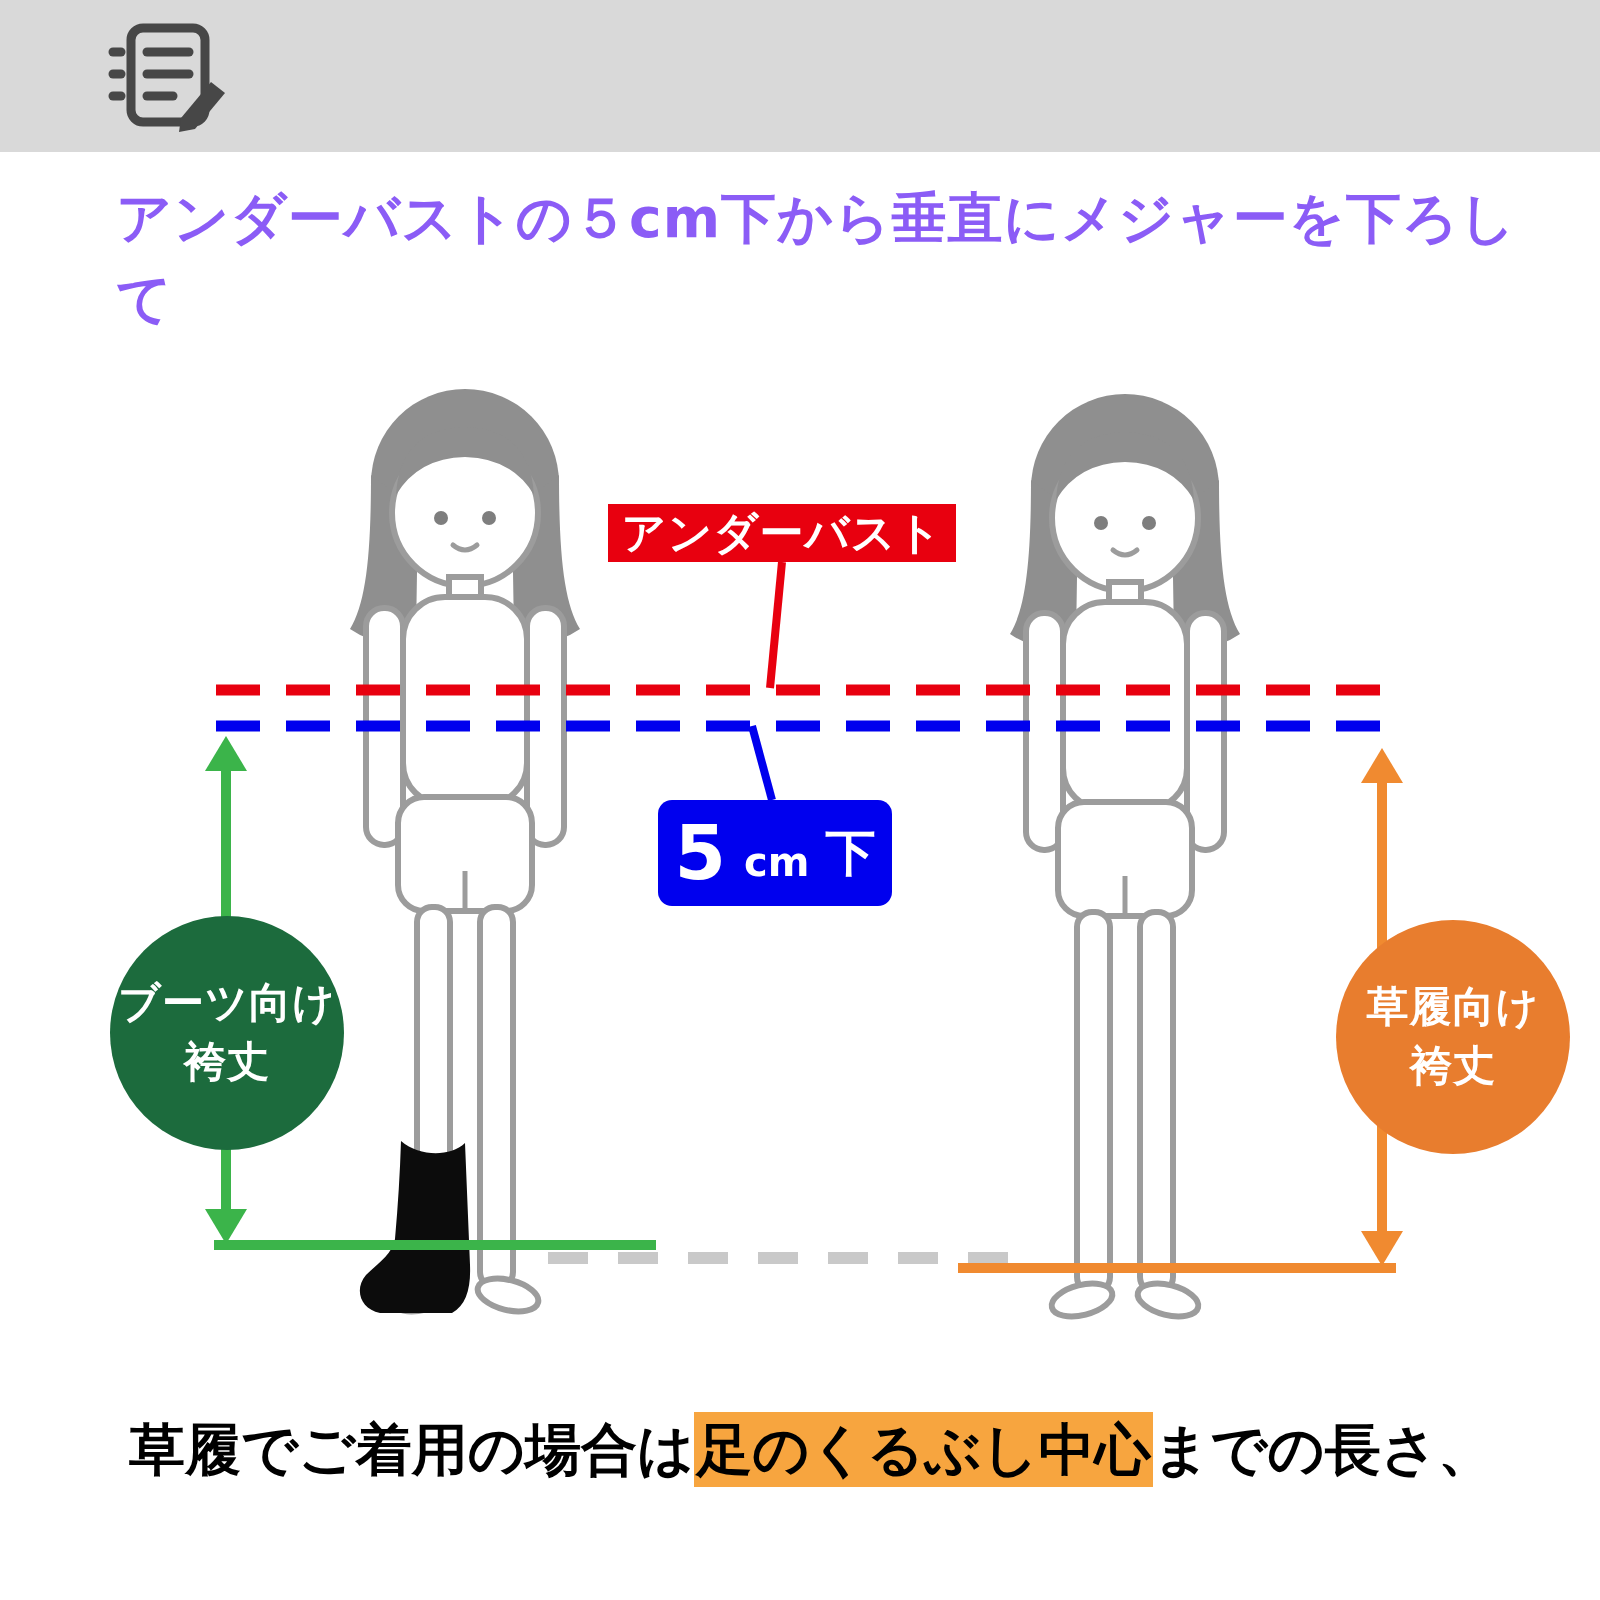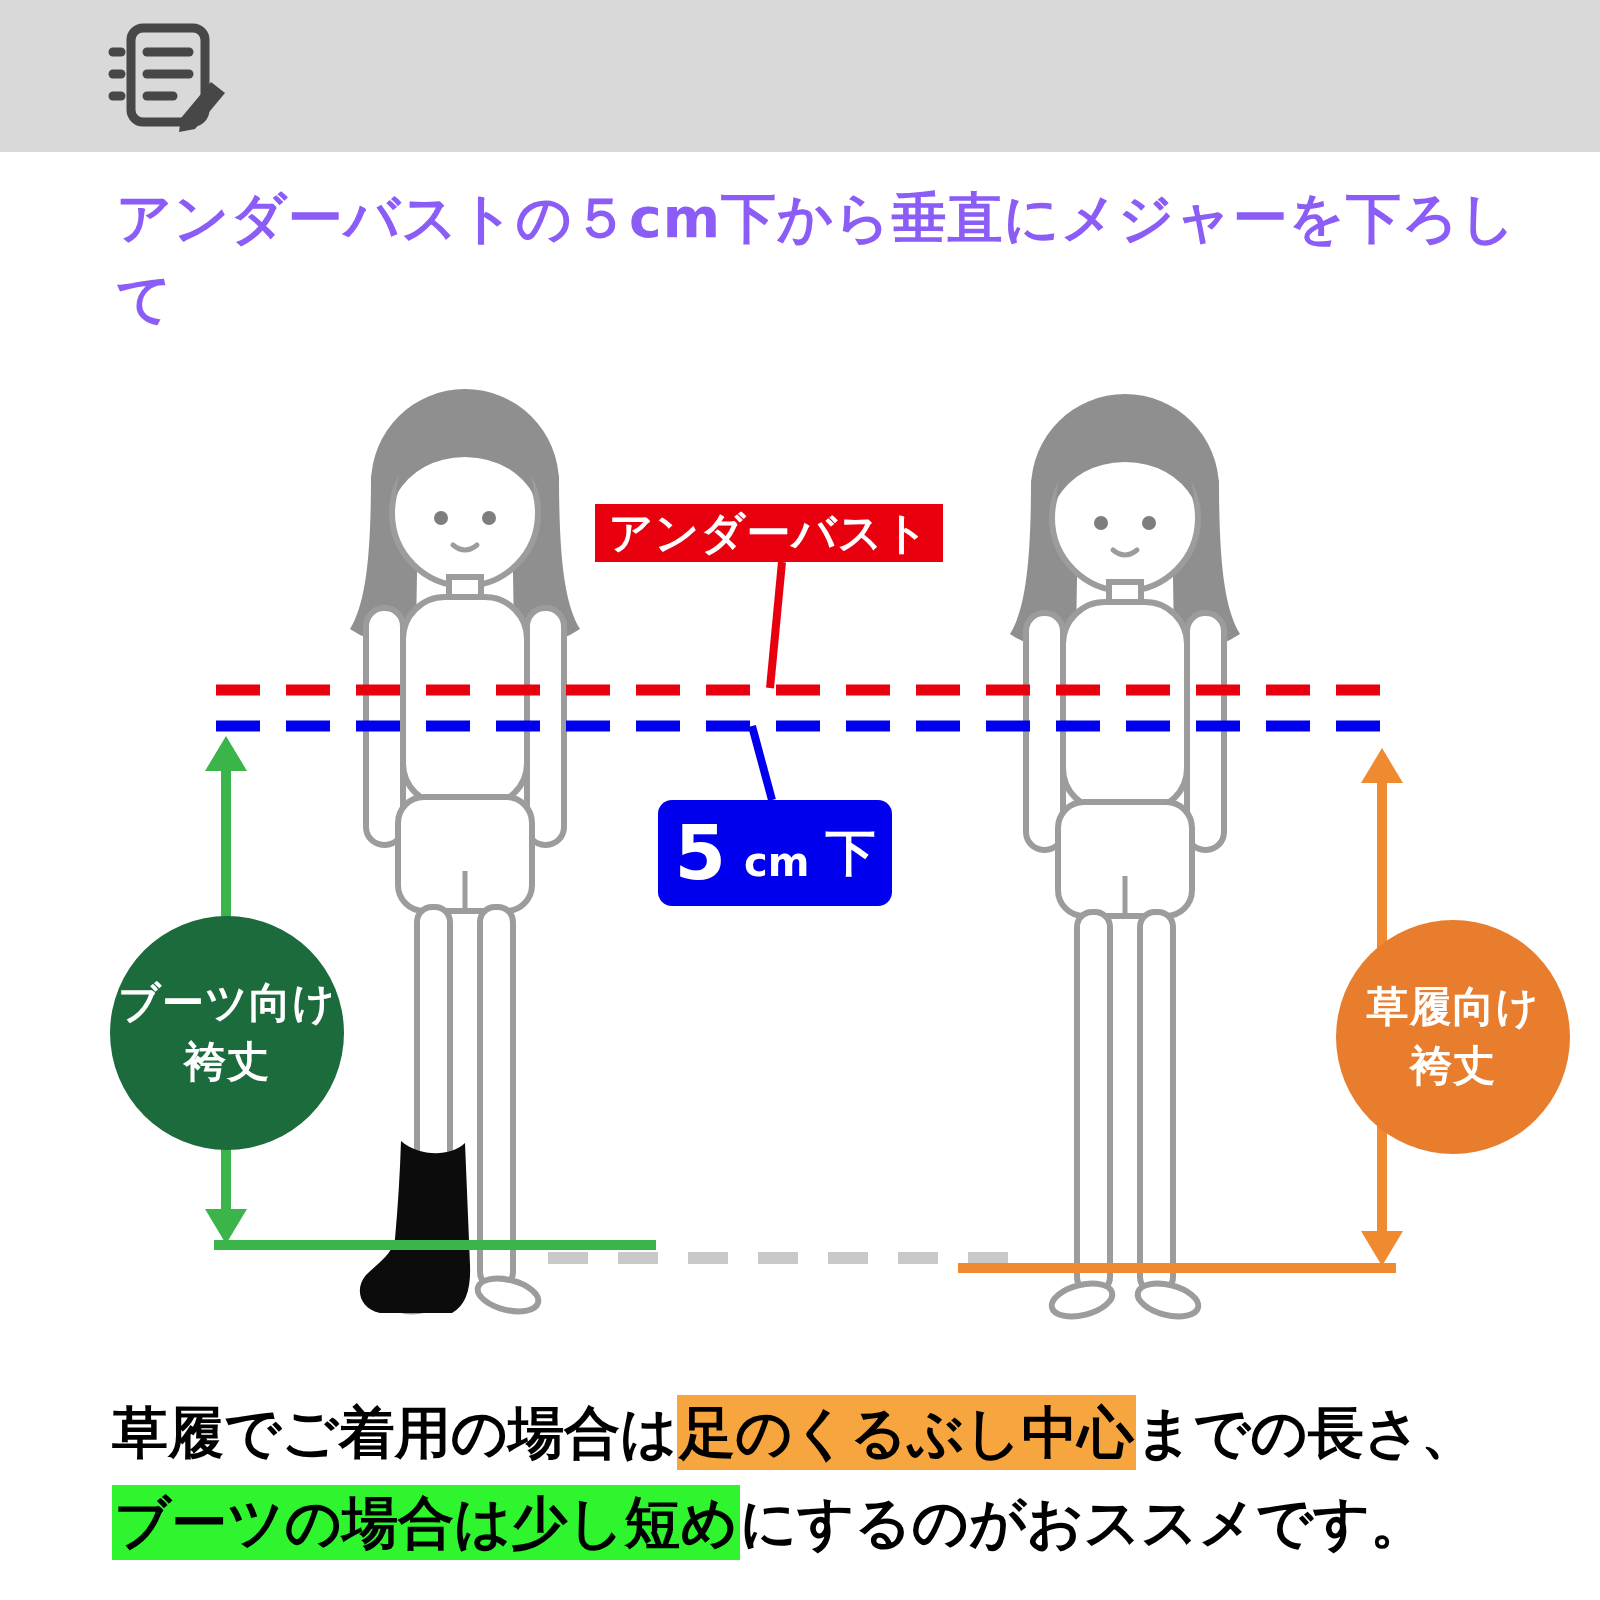--- a/index.html
+++ b/index.html
@@ -22,21 +22,21 @@
     font-size:55px;font-weight:700;line-height:1.48;letter-spacing:1px;color:#8b5cf6;
   }
   
   .fig{position:absolute;z-index:1;}
   .fig-left{left:300px;top:345px;}
   .fig-right{left:960px;top:350px;}
   
   .annotations{position:absolute;left:0;top:0;z-index:2;pointer-events:none;}
   
   .label-underbust{
-    position:absolute;left:595px;top:504px;width:348px;height:58px;z-index:3;
+    position:absolute;left:608px;top:504px;width:348px;height:58px;z-index:3;
     background:#e8000f;color:#fff;font-size:44px;font-weight:700;letter-spacing:1px;
     display:flex;align-items:center;justify-content:center;
   }
   .label-5cm{
     position:absolute;left:658px;top:800px;width:234px;height:106px;z-index:3;
     background:#0000ee;color:#fff;border-radius:14px;
     display:flex;align-items:center;justify-content:center;font-weight:700;
   }
   .label-5cm .num{font-size:74px;line-height:1;}
   .label-5cm .unit{font-size:40px;line-height:1;margin-left:18px;margin-top:18px;}
@@ -47,21 +47,21 @@
     display:flex;flex-direction:column;justify-content:center;
     font-size:42px;font-weight:700;line-height:1.4;letter-spacing:1px;text-align:center;
   }
   .badge-boots{left:110px;top:916px;background:#1c6b3d;}
   .badge-zori{left:1336px;top:920px;background:#e87d2e;}
   
   .footer{
     position:absolute;left:112px;top:1388px;width:1440px;z-index:3;
     font-size:56px;font-weight:700;color:#000;line-height:1.6;
   }
-  .footer p{margin:0;}
+  .footer p{margin:17px;}
   .hl-orange{background:#f7a53f;padding:5px 2px;}
   .hl-green{background:#2ef52e;padding:5px 2px;}
 </style>
 </head>
 <body>
 
 <div class="canvas">
 
   <svg width="0" height="0" style="position:absolute" aria-hidden="true">
     <defs>
@@ -165,18 +165,15 @@
 
   <div class="badge badge-zori">
     <span>草履向け</span>
     <span>袴丈</span>
   </div>
 
   <div class="footer">
     <p>
       <span>草履でご着用の場合は</span><span class="hl-orange">足のくるぶし中心</span><span>までの長さ、</span>
     </p>
-    <p>
-      <span class="hl-green">ブーツの場合は少し短め</span><span>にするのがおススメです。</span>
-    </p>
   </div>
 
 </div>
 
 </body></html>

